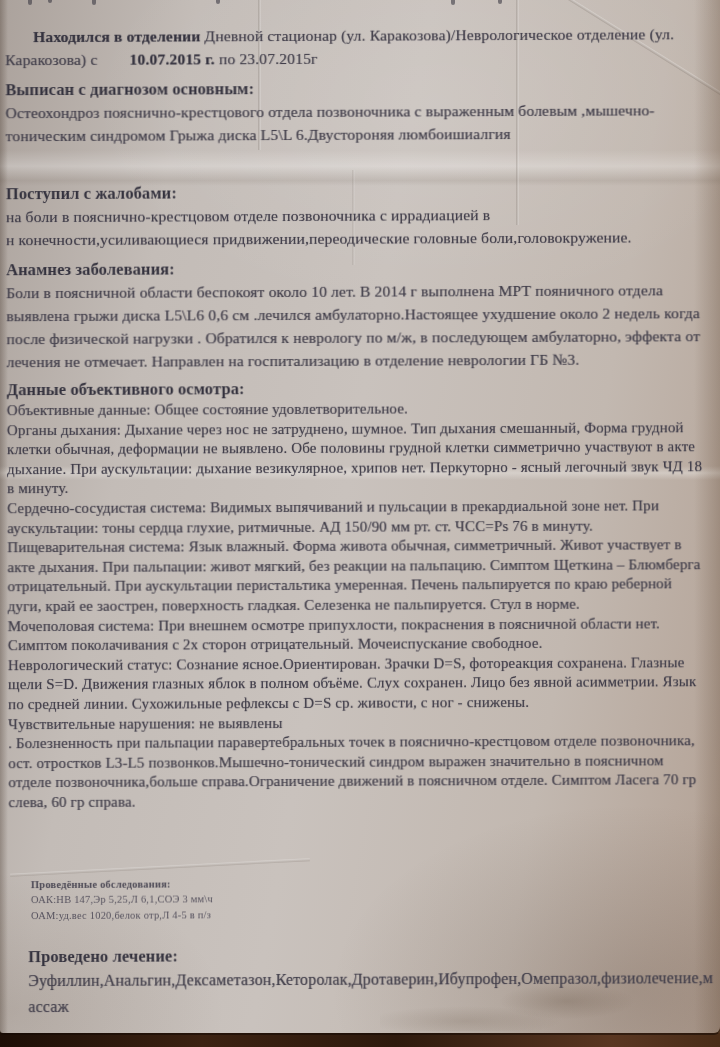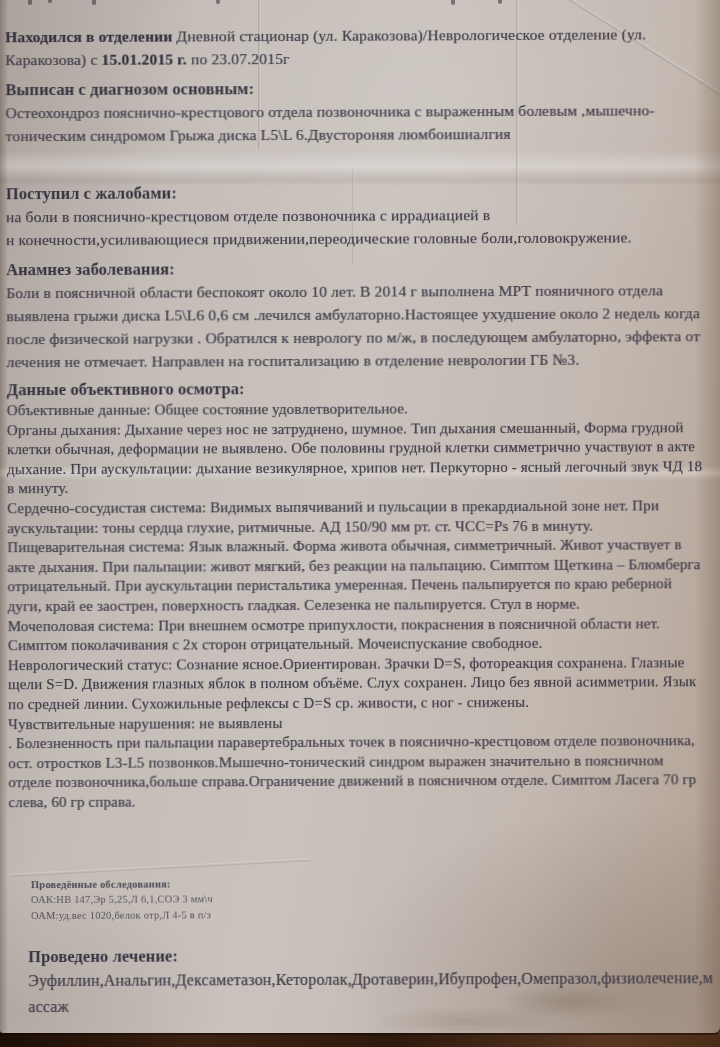--- a/index.html
+++ b/index.html
@@ -54,21 +54,21 @@
   .doc{
     position:absolute;left:0;top:0;width:720px;height:1033px;
     transform:rotate(-0.25deg);transform-origin:40% 0;
     color:#403d49;
     filter:blur(0.3px);
   }
   .sec{position:absolute;left:0;width:720px;padding:0 14px 0 5px;box-sizing:border-box;}
   .h{font-weight:700;color:#34323e;font-size:16.5px;line-height:23px;letter-spacing:0.1px;}
   p.b,div.b{margin:0;font-size:15.6px;line-height:23px;letter-spacing:0.15px;text-shadow:0 0 0.7px rgba(62,58,72,0.55);}
   .sec-stay{top:24px;}
-  .sec-stay .b .bold{font-weight:700;color:#34323e;}
+  .sec-stay .b .bold{font-weight:700;color:#34323e;margin-left:28px;}
   .sec-diagnosis{top:77px;}
   .sec-complaints{top:181px;}
   .sec-anamnesis{top:257px;}
   .sec-objective{top:377px;}
   .sec-objective p.b{font-size:15px;line-height:19.6px;}
   .sec-invest{top:876px;padding-left:27px;color:#56525e;}
   .sec-invest .h{font-size:10.5px;line-height:15px;color:#4c4955;letter-spacing:0.2px;}
   .sec-invest .b{font-size:10.5px;line-height:16px;letter-spacing:0.2px;text-shadow:none;}
   .sec-treatment{top:944px;padding-left:24px;}
   .sec-treatment .b{font-size:16px;line-height:26px;word-break:break-all;width:692px;}
@@ -93,21 +93,21 @@
     <div class="frag" style="left:92px;"></div>
     <div class="frag" style="left:216px;height:4px;"></div>
     <div class="frag" style="left:451px;"></div>
     <div class="frag" style="left:498px;height:4px;"></div>
   </div>
 </div>
 
 <div class="doc">
 
   <div class="sec sec-stay">
-    <p class="b"><span class="bold">Находился в отделении</span><span> Дневной стационар (ул. Каракозова)/Неврологическое отделение (ул. Каракозова) с </span><span class="bold">15.01.2015 г.</span><span> по </span><span>23.07.2015г</span></p>
+    <p class="b"><span class="bold">Находился в отделении</span><span> Дневной стационар (ул. Каракозова)/Неврологическое отделение (ул. Каракозова) с </span><span class="bold">10.07.2015 г.</span><span> по </span><span>23.07.2015г</span></p>
   </div>
 
   <div class="sec sec-diagnosis">
     <div class="h">Выписан с диагнозом основным:</div>
     <p class="b">Остеохондроз пояснично-крестцового отдела позвоночника с выраженным болевым ,мышечно-тоническим синдромом Грыжа диска L5\L 6.Двустороняя люмбоишиалгия</p>
   </div>
 
   <div class="sec sec-complaints">
     <div class="h">Поступил с жалобами:</div>
     <div class="b">на боли в пояснично-крестцовом отделе позвоночника с иррадиацией в</div>

